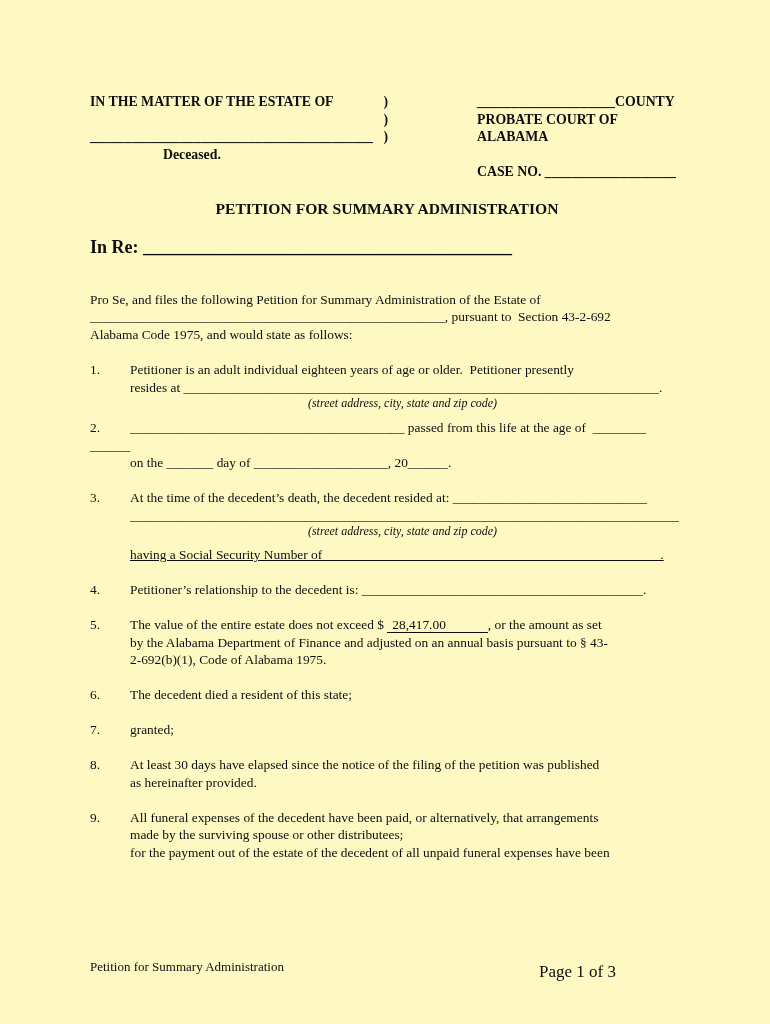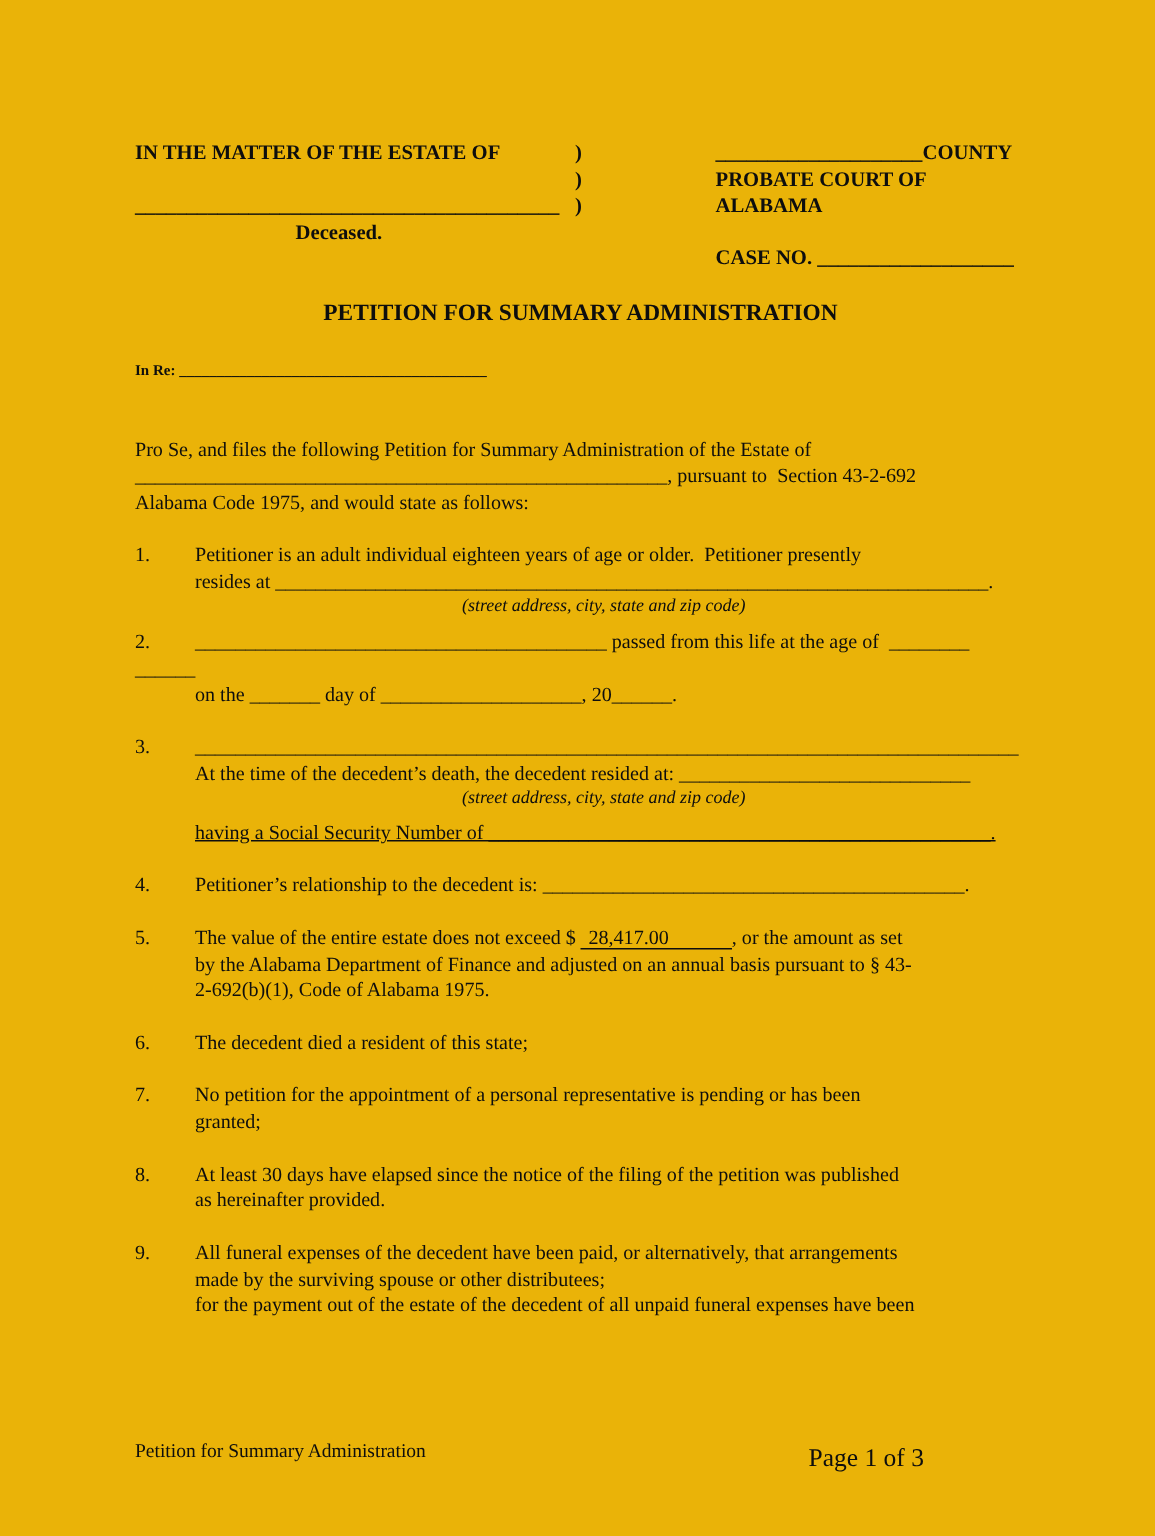--- a/index.html
+++ b/index.html
@@ -4,38 +4,38 @@
 <style>
   * { margin:0; padding:0; box-sizing:border-box; }
   html, body { background:#ffffff; }
   body {
     width:770px; height:1024px;
     font-family:"Liberation Serif", "DejaVu Serif", serif;
     color:#0e0e0e;
     position:relative;
     overflow:hidden;
   }
-  .page { position:relative; width:770px; height:1024px; background:#eab308; }
+  .page { position:relative; width:770px; height:1024px; background:#fef9c3; }
   .content {
     position:absolute; left:90px; top:93px; width:594px;
     font-size:13.4px; line-height:17.5px;
   }
   .ln { white-space:pre; }
 
   
   .caption { display:flex; font-weight:bold; font-size:13.8px; }
   .cap-left { width:298px; }
   .crow { display:flex; justify-content:space-between; white-space:pre; }
-  .deceased { margin-left:107px; white-space:pre; }
+  .deceased { margin-left:73px; white-space:pre; }
   .cap-right { margin-left:auto; width:207px; }
   .cap-right .ln { min-height:17.5px; }
 
   
   .doc-title { text-align:center; font-weight:bold; font-size:15.6px; margin-top:19px; white-space:pre; }
-  .inre { font-weight:bold; font-size:10px; margin-top:22px; white-space:pre; }
+  .inre { font-weight:bold; font-size:18px; margin-top:22px; white-space:pre; }
 
   
   .intro { margin-top:34px; }
   .intro .first { text-indent:48px; }
 
   
   .list { margin-top:18px; }
   .item { display:flex; margin-top:17.5px; }
   .item.tight { margin-top:8px; }
   .num { width:40px; flex:none; }
@@ -113,22 +113,22 @@
         <div class="itext">
           <div class="ln">_________________________________________ passed from this life at the age of  ________</div>
           <div class="ln hang">______</div>
           <div class="ln">on the _______ day of ____________________, 20______.</div>
         </div>
       </div>
 
       <div class="item">
         <div class="num">3.</div>
         <div class="itext">
+          <div class="ln">At the time of the decedent’s death, the decedent resided at: _____________________________</div>
           <div class="ln">__________________________________________________________________________________</div>
-          <div class="ln">At the time of the decedent’s death, the decedent resided at: _____________________________</div>
           <div class="addr-note">(street address, city, state and zip code)</div>
           <div class="ln gap-top">having a Social Security Number of __________________________________________________.</div>
         </div>
       </div>
 
       <div class="item">
         <div class="num">4.</div>
         <div class="itext">
           <div class="ln">Petitioner’s relationship to the decedent is: __________________________________________.</div>
         </div>
@@ -146,21 +146,20 @@
       <div class="item">
         <div class="num">6.</div>
         <div class="itext">
           <div class="ln">The decedent died a resident of this state;</div>
         </div>
       </div>
 
       <div class="item">
         <div class="num">7.</div>
         <div class="itext">
-          <div class="ln">No petition for the appointment of a personal representative is pending or has been</div>
           <div class="ln">granted;</div>
         </div>
       </div>
 
       <div class="item">
         <div class="num">8.</div>
         <div class="itext">
           <div class="ln">At least 30 days have elapsed since the notice of the filing of the petition was published</div>
           <div class="ln">as hereinafter provided.</div>
         </div>

